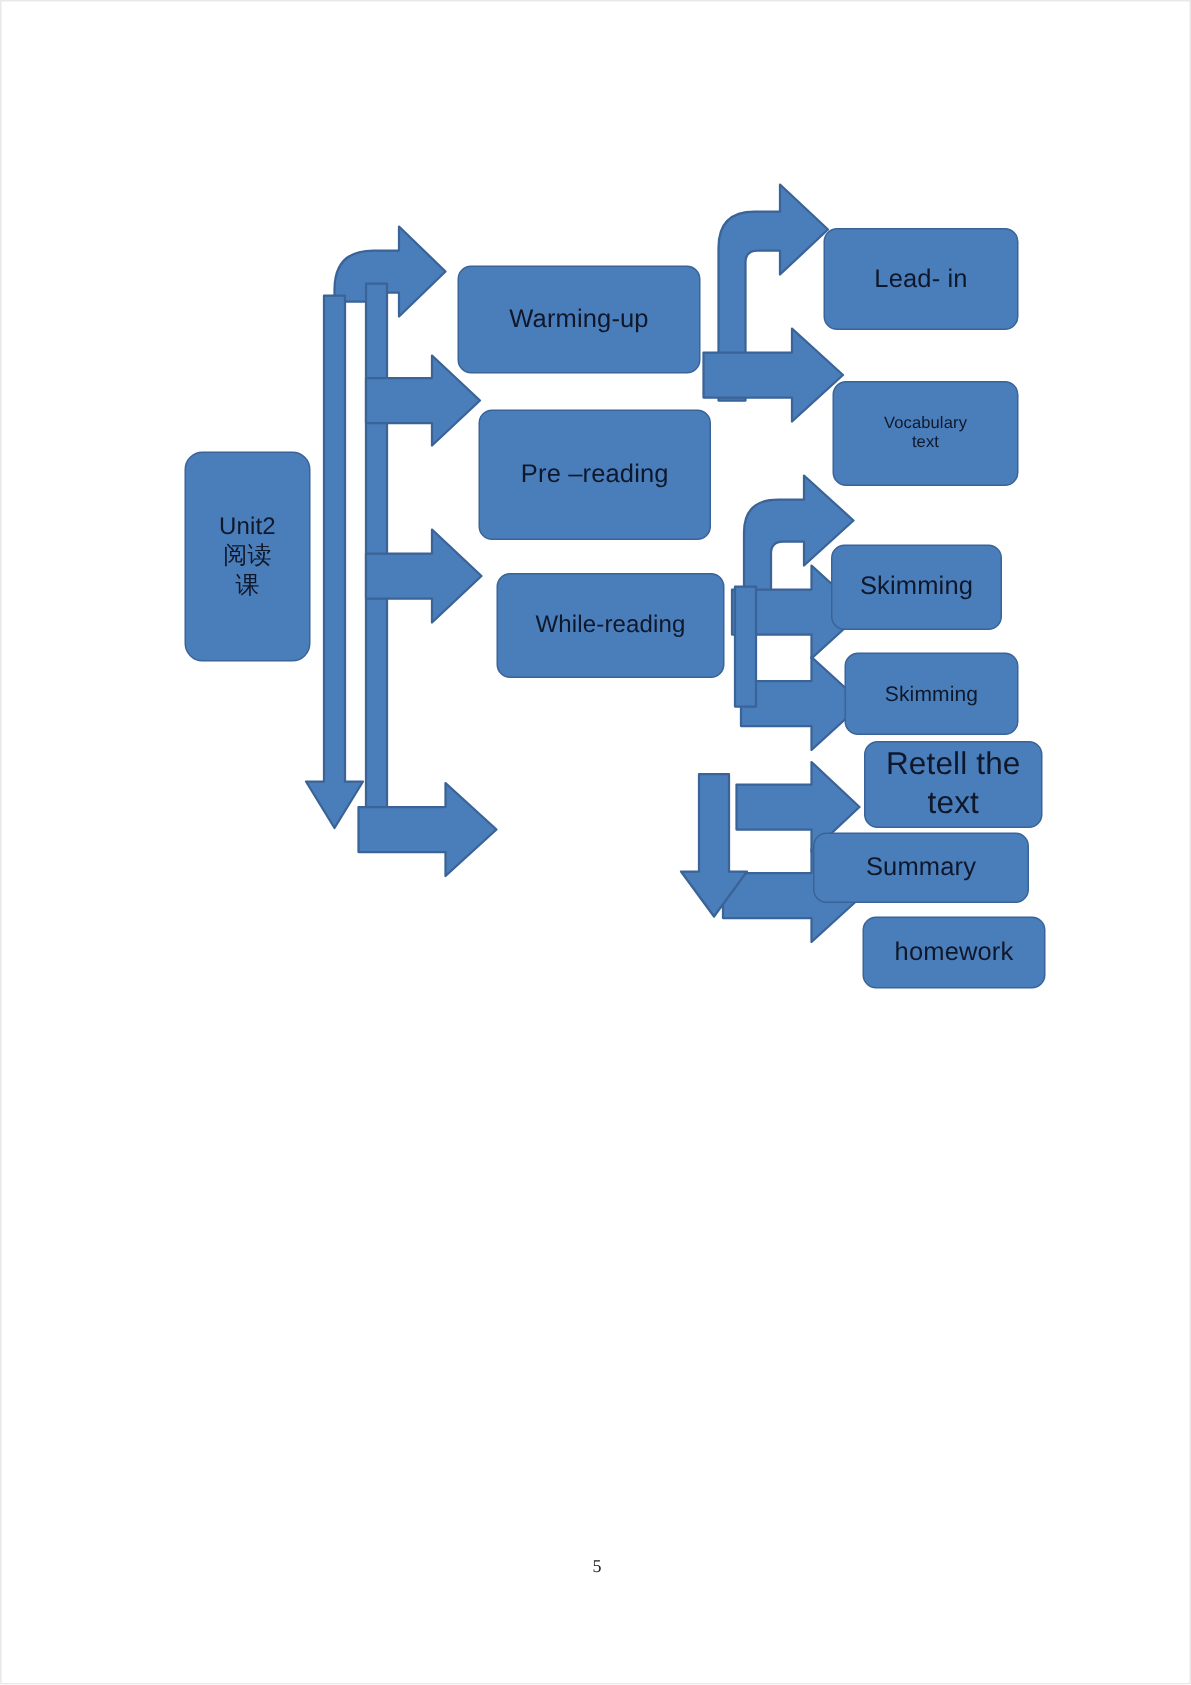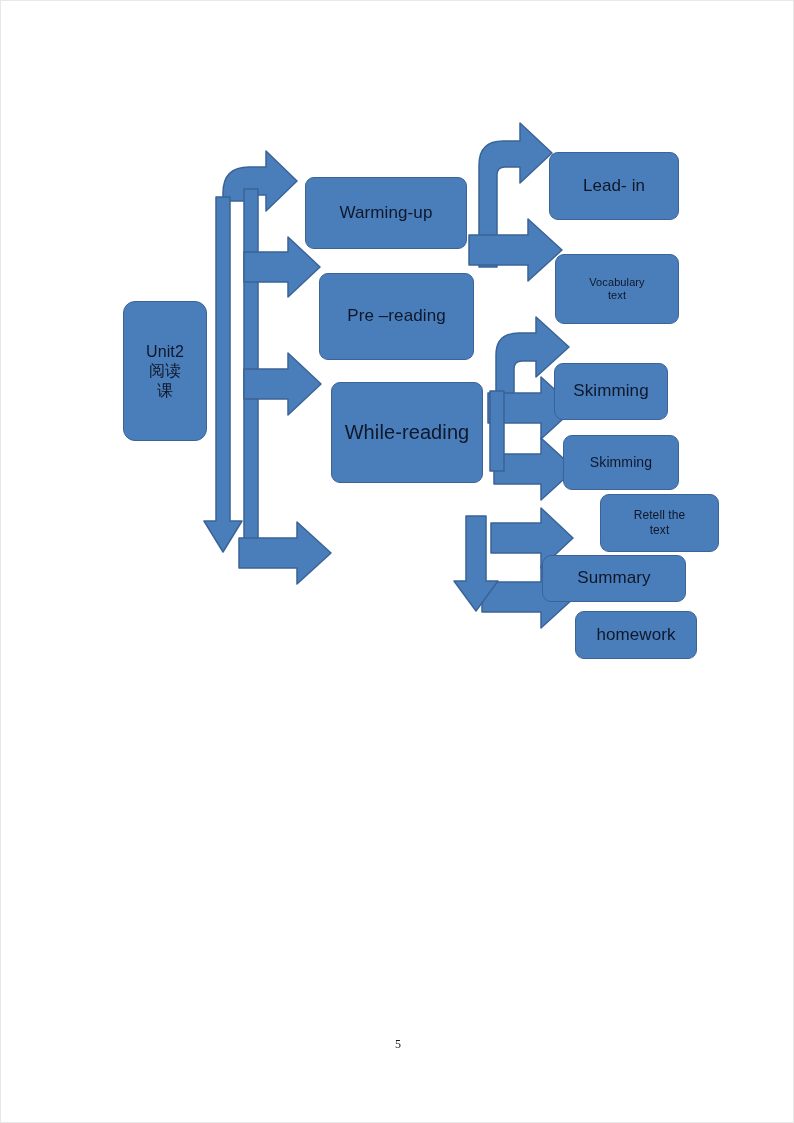--- a/index.html
+++ b/index.html
@@ -133,33 +133,33 @@
       <span>Pre –reading</span>
     </div>
 
     <div class="node" style="left:554px; top:213px; width:124px; height:70px; font-size:11px;">
       <span>
           <span>Vocabulary</span>
           <span>text</span>
         </span>
     </div>
 
-    <div class="node" style="left:330px; top:341px; width:152px; height:101px; font-size:20px;">
+    <div class="node" style="left:330px; top:341px; width:152px; height:70px; font-size:16px;">
       <span>While-reading</span>
     </div>
 
     <div class="node" style="left:553px; top:322px; width:114px; height:57px; font-size:17px;">
       <span>Skimming</span>
     </div>
 
     <div class="node" style="left:562px; top:394px; width:116px; height:55px; font-size:14px;">
       <span>Skimming</span>
     </div>
 
-    <div class="node" style="left:599px; top:453px; width:119px; height:58px; font-size:12px;">
+    <div class="node" style="left:575px; top:453px; width:119px; height:58px; font-size:21px;">
       <span>
           <span>Retell the</span>
           <span>text</span>
         </span>
     </div>
 
 
     <div class="node" style="left:574px; top:570px; width:122px; height:48px; font-size:17px;">
       <span>homework</span>
     </div>

